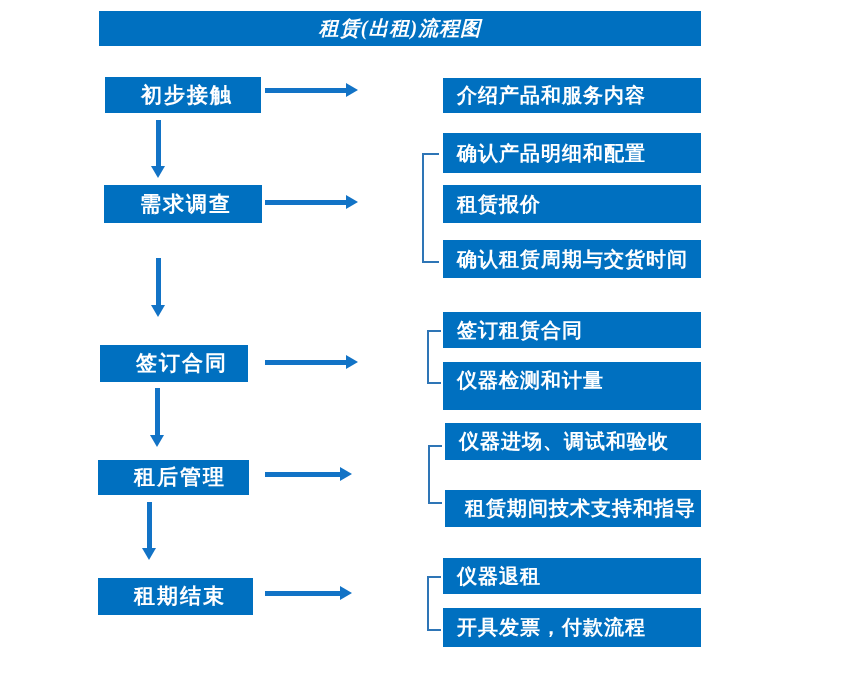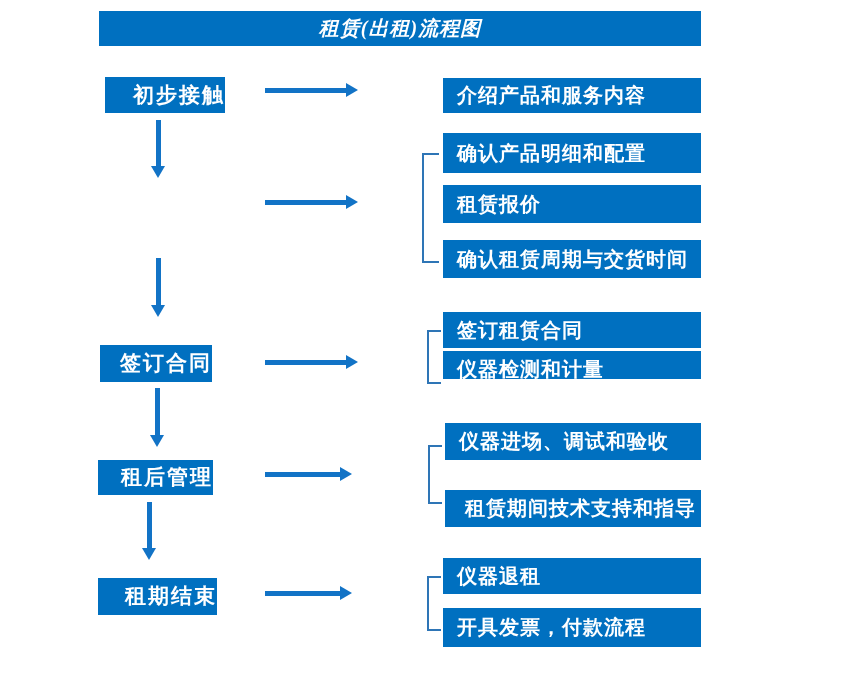--- a/index.html
+++ b/index.html
@@ -20,21 +20,21 @@
   .title-bar{
     position:absolute;left:99px;top:11px;width:602px;height:35px;
     background:var(--box);color:var(--text);
     font-size:20px;font-weight:bold;letter-spacing:1px;
     text-align:center;line-height:35px;font-style:italic;
   }
   .box{
     position:absolute;background:var(--box);color:var(--text);
     font-weight:bold;white-space:nowrap;overflow:hidden;
   }
-  .box.left{font-size:21px;text-align:right;letter-spacing:2px;}
+  .box.left{font-size:21px;text-align:left;letter-spacing:2px;padding-left:36px;}
   .box.right{font-size:20px;text-align:left;padding-left:14px;box-sizing:border-box;letter-spacing:1px;}
   
   .harrow{position:absolute;height:14px;}
   .harrow .stem{position:absolute;left:0;right:11px;top:5px;height:5px;background:var(--arrow);}
   .harrow .head{position:absolute;right:0;top:0;width:0;height:0;
     border-top:7px solid transparent;border-bottom:7px solid transparent;
     border-left:12px solid var(--arrow);}
   
   .varrow{position:absolute;width:14px;}
   .varrow .stem{position:absolute;top:0;bottom:11px;left:5px;width:5px;background:var(--arrow);}
@@ -49,20 +49,21 @@
   }
 </style>
 </head>
 <body>
 
 <div class="canvas">
 
   <div class="title-bar">租赁(出租)流程图</div>
 
   <div class="box left" style="left:105px;top:77px;width:120px;height:36px;line-height:36px;">初步接触</div>
+  <div class="box left" style="left:104px;top:185px;width:122px;height:38px;line-height:38px;">需求调查</div>
   <div class="box left" style="left:100px;top:345px;width:112px;height:37px;line-height:37px;">签订合同</div>
   <div class="box left" style="left:98px;top:460px;width:115px;height:35px;line-height:35px;">租后管理</div>
   <div class="box left" style="left:98px;top:578px;width:119px;height:37px;line-height:37px;">租期结束</div>
 
   <div class="varrow" style="left:151px;top:120px;height:58px;">
     <div class="stem"></div>
     <div class="head"></div>
   </div>
   <div class="varrow" style="left:151px;top:258px;height:59px;">
     <div class="stem"></div>
@@ -103,21 +104,21 @@
   <div class="bracket" style="left:428px;top:445px;width:12px;height:55px;"></div>
   <div class="bracket" style="left:427px;top:576px;width:12px;height:51px;"></div>
 
   <div class="box right" style="left:443px;top:78px;width:258px;height:35px;line-height:35px;">介绍产品和服务内容</div>
 
   <div class="box right" style="left:443px;top:133px;width:258px;height:40px;line-height:40px;">确认产品明细和配置</div>
   <div class="box right" style="left:443px;top:185px;width:258px;height:38px;line-height:38px;">租赁报价</div>
   <div class="box right" style="left:443px;top:240px;width:258px;height:38px;line-height:38px;padding-left:14px;">确认租赁周期与交货时间</div>
 
   <div class="box right" style="left:443px;top:312px;width:258px;height:36px;line-height:36px;">签订租赁合同</div>
-  <div class="box right" style="left:443px;top:351px;width:258px;height:28px;line-height:36px;">仪器检测和计量</div>
+  <div class="box right" style="left:443px;top:362px;width:258px;height:48px;line-height:36px;">仪器检测和计量</div>
 
   <div class="box right" style="left:445px;top:423px;width:256px;height:37px;line-height:37px;">仪器进场、调试和验收</div>
   <div class="box right" style="left:445px;top:490px;width:256px;height:37px;line-height:37px;padding-left:20px;">租赁期间技术支持和指导</div>
 
   <div class="box right" style="left:443px;top:608px;width:258px;height:39px;line-height:39px;">开具发票，付款流程</div>
   <div class="box right" style="left:443px;top:558px;width:258px;height:36px;line-height:36px;">仪器退租</div>
 
 </div>
 
 </body></html>

